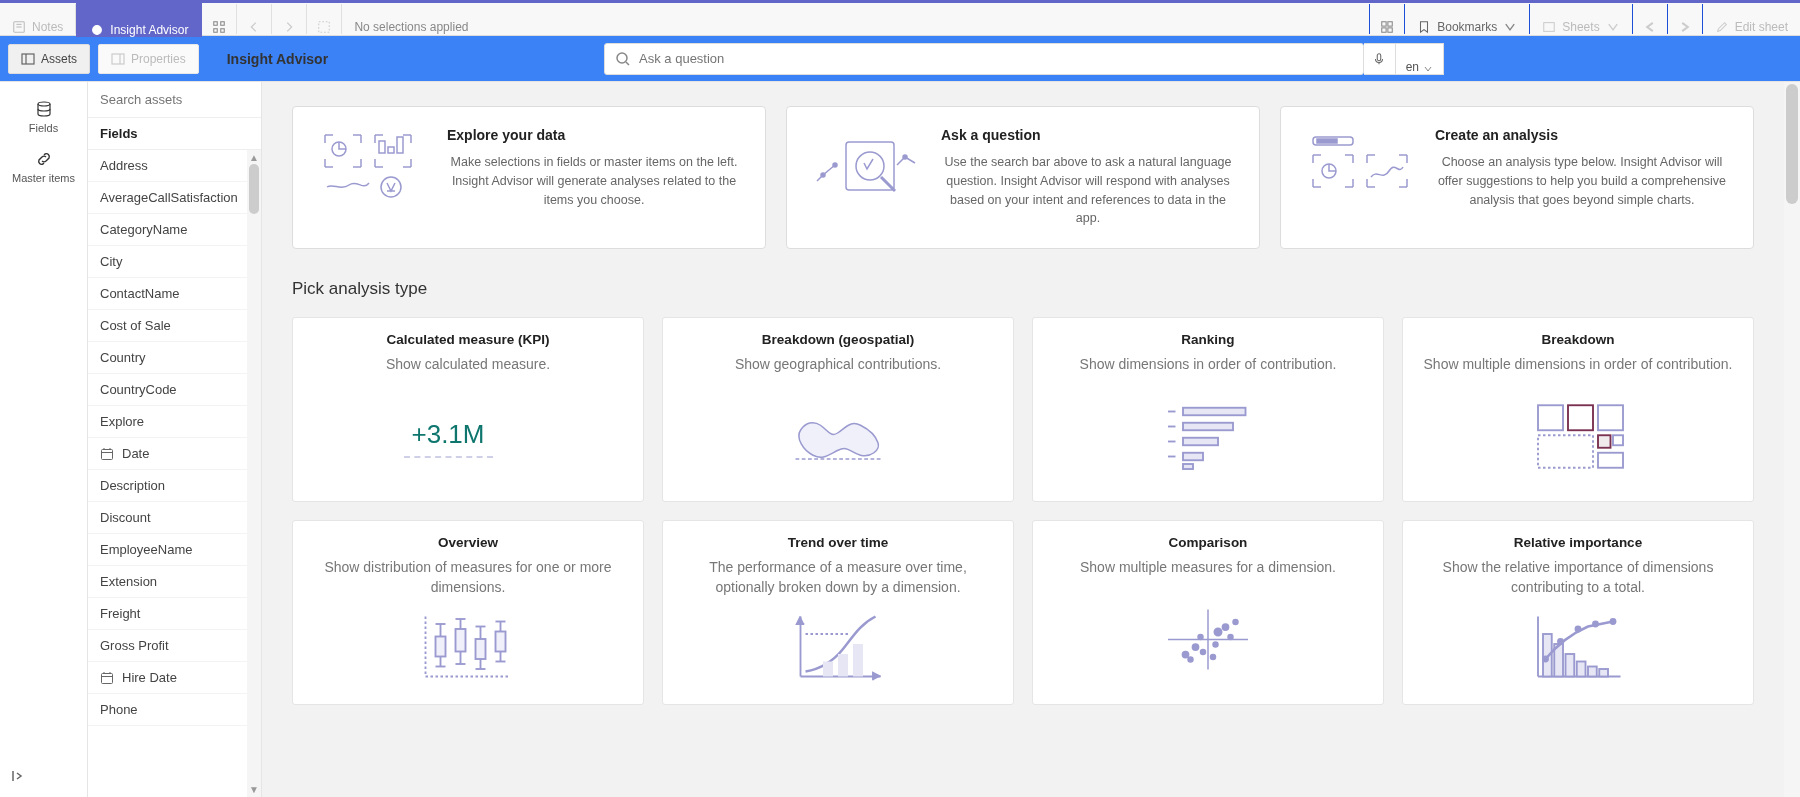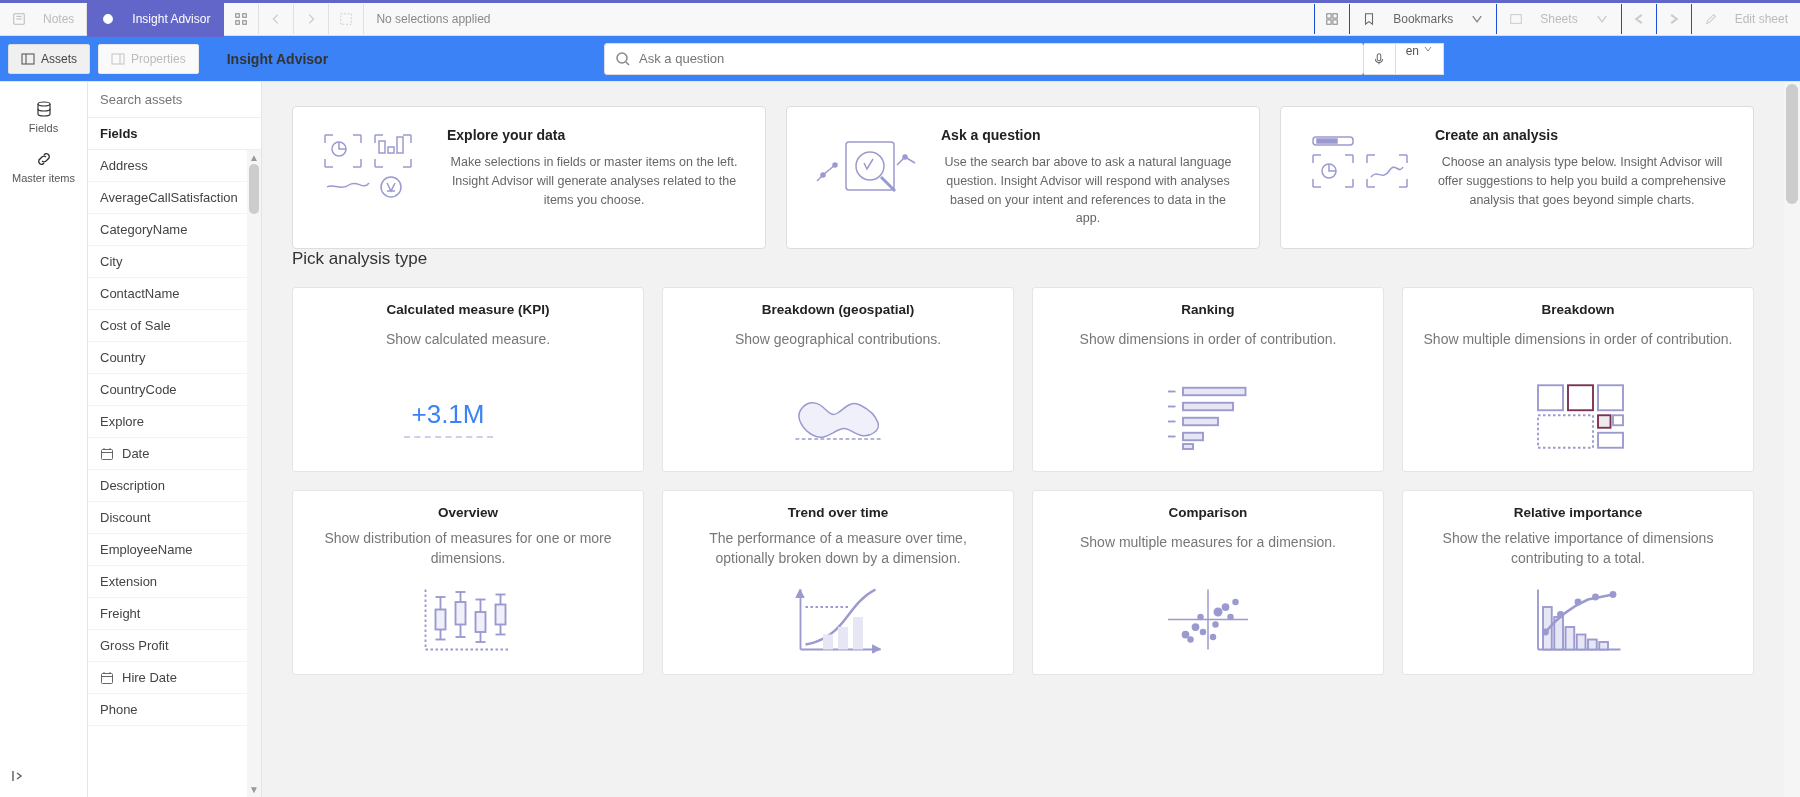--- a/index.html
+++ b/index.html
@@ -1,40 +1,40 @@
 <!DOCTYPE html>
 <html><head>
 <meta charset="utf-8">
 <style>
   * { box-sizing: border-box; margin: 0; padding: 0; font-family: -apple-system, BlinkMacSystemFont, "Segoe UI", Arial, sans-serif; }
   body { background: #f2f2f2; width: 1800px; height: 797px; overflow: hidden; font-size: 13px; color: #333; }
   
   
   .toolbar { display: flex; align-items: center; height: 36px; background: #f8f8f8; border-top: 3px solid #6366c9; border-bottom: 1px solid #ddd; }
-  .tb-btn { display: flex; align-items: center; gap: 17px; height: 30px; padding: 0 12px; border-right: 1px solid #e0e0e0; color: #666; font-size: 12px; cursor: pointer; }
+  .tb-btn { display: flex; align-items: flex-end; gap: 6px; height: 30px; padding: 0 12px; border-right: 1px solid #e0e0e0; color: #666; font-size: 12px; cursor: pointer; }
   .tb-btn.icononly { padding: 0 10px; }
   .tb-btn.disabled { color: #bbb; }
   .tb-btn svg { width: 14px; height: 14px; }
   .insight-btn { background: #6366c9; color: #fff; height: 36px; padding: 0 14px; border-right: none; }
   .insight-btn svg { stroke: #fff; fill: #fff; }
   .tb-spacer { flex: 1; }
   .tb-right { display: flex; align-items: center; }
   .tb-right .tb-btn { border-left: 1px solid #1d4ed8; border-right: none; }
   
   
   .subbar { display: flex; align-items: center; height: 46px; background: #3b82f6; border-bottom: 1px solid #e5e5e5; padding-left: 8px; }
   .sub-btn { display:flex; align-items:center; gap:6px; height: 30px; padding: 0 12px; border: 1px solid #ddd; background:#fff; color:#444; font-size:12px; margin-right: 8px; cursor:pointer; border-radius:2px;}
   .sub-btn.pressed { background:#f0f0f0; }
   .sub-btn.disabled { color:#bbb; border-color:#e8e8e8; background:#fafafa;}
   .sub-title { font-size: 14px; font-weight: 600; color:#333; margin-left: 20px; }
   .search-wrap { margin-left: auto; margin-right: auto; display:flex; align-items:center; width: 840px; position:relative; left:-40px;}
   .search-box { display:flex; align-items:center; border:1px solid #ddd; background:#fff; height: 32px; border-radius: 3px; padding: 0 10px; flex:1; }
   .search-box input { border:none; outline:none; flex:1; font-size:13px; color:#555; background:transparent;}
   .mic-btn { width:32px; height:32px; border:1px solid #ddd; border-left:none; display:flex; align-items:center; justify-content:center; background:#fff; cursor:pointer; }
-  .lang-btn { height:32px; border:1px solid #ddd; border-left:none; padding:0 10px; display:flex; align-items:flex-start; gap:4px; background:#fff; cursor:pointer; font-size:12px; color:#555;}
+  .lang-btn { height:32px; border:1px solid #ddd; border-left:none; padding:0 10px; display:flex; align-items:flex-end; gap:4px; background:#fff; cursor:pointer; font-size:12px; color:#555;}
   
   
   .main { display:flex; height: calc(797px - 36px - 46px); }
   .leftnav { width: 88px; background:#fff; border-right:1px solid #e5e5e5; display:flex; flex-direction:column; align-items:center; padding-top:10px; position:relative;}
   .leftnav-item { display:flex; flex-direction:column; align-items:center; gap:4px; font-size:11px; color:#555; padding:8px 4px; cursor:pointer; width:100%;}
   .leftnav-item svg { width:18px; height:18px; }
   .leftnav-bottom { position:absolute; bottom:10px; left:10px; cursor:pointer;}
   
   .fields-col { width: 174px; background:#fff; border-right:1px solid #e5e5e5; display:flex; flex-direction:column; }
   .search-assets { border-bottom:1px solid #eee; }
@@ -44,35 +44,35 @@
   .field-item { display:flex; align-items:center; gap:8px; padding: 8px 12px; font-size:13px; color:#444; border-bottom:1px solid #f3f3f3; cursor:pointer;}
   .field-item svg { width:14px; height:14px; flex-shrink:0; }
   .scroll-hint { position:absolute; right:0; top:0; bottom:0; width:14px; background:#f5f5f5;}
   .scroll-thumb { position:absolute; right:2px; top:2px; width:10px; height:50px; background:#ccc; border-radius:5px;}
   .scroll-chev { position:absolute; left:0; right:0; text-align:center; font-size:10px; color:#999;}
   
   .content { flex:1; overflow-y:auto; padding: 24px 30px 40px 30px; position:relative;}
   .content-scroll { position:absolute; right:0; top:0; bottom:0; width:16px; background:#f5f5f5;}
   .content-thumb { position:absolute; right:2px; top:2px; width:12px; height:120px; background:#ccc; border-radius:6px;}
   
-  .intro-row { display:flex; gap:20px; padding-right:16px;}
+  .intro-row { display:flex; gap:20px; margin-bottom: 30px; padding-right:16px;}
   .intro-card { flex:1; border:1px solid #ddd; background:#fff; border-radius:4px; padding: 20px 24px; display:flex; gap:20px; align-items:flex-start;}
   .intro-card .ic-icon { width:110px; height:80px; flex-shrink:0; display:flex; align-items:center; justify-content:center;}
   .intro-card h3 { font-size:14px; font-weight:700; color:#222; margin-bottom:10px;}
   .intro-card p { font-size:12.5px; color:#666; line-height:1.5;text-align:center;}
   
   .section-title { font-size:17px; font-weight:400; color:#333; margin-bottom: 18px; }
   
   .grid { display:grid; grid-template-columns: repeat(4, 1fr); gap: 18px; padding-right:16px;}
-  .analysis-card { background:#fff; border:1px solid #e5e5e5; border-radius:3px; padding: 14px 20px 20px; text-align:center; cursor:pointer; display:flex; flex-direction:column; align-items:center; min-height:185px;justify-content:space-between;}
+  .analysis-card { background:#fff; border:1px solid #e5e5e5; border-radius:3px; padding: 14px 20px 20px; text-align:center; cursor:pointer; display:flex; flex-direction:column; align-items:center; min-height:185px;}
   .analysis-card h4 { font-size:13.5px; font-weight:700; color:#222; margin-bottom:8px;}
   .analysis-card p { font-size:14px; color:#777; line-height:1.4; margin-bottom: 14px; min-height: 32px;}
   .analysis-card .viz { width:100px; height:70px; display:flex; align-items:center; justify-content:center;}
   
-  .kpi-text { font-size:26px; font-weight:300; color:#3b82f6; border-bottom: 2px dashed #cfcfe8; padding: 4px 8px 6px;}
+  .kpi-text { font-size:26px; font-weight:300; color:#0f766e; border-bottom: 2px dashed #cfcfe8; padding: 4px 8px 6px;}
   
   
   ::-webkit-scrollbar { width: 14px; }
   ::-webkit-scrollbar-track { background:#f5f5f5; }
   ::-webkit-scrollbar-thumb { background:#ccc; border-radius:7px; border:2px solid #f5f5f5;}
 </style>
 </head>
 <body>
 
 <div class="toolbar">

